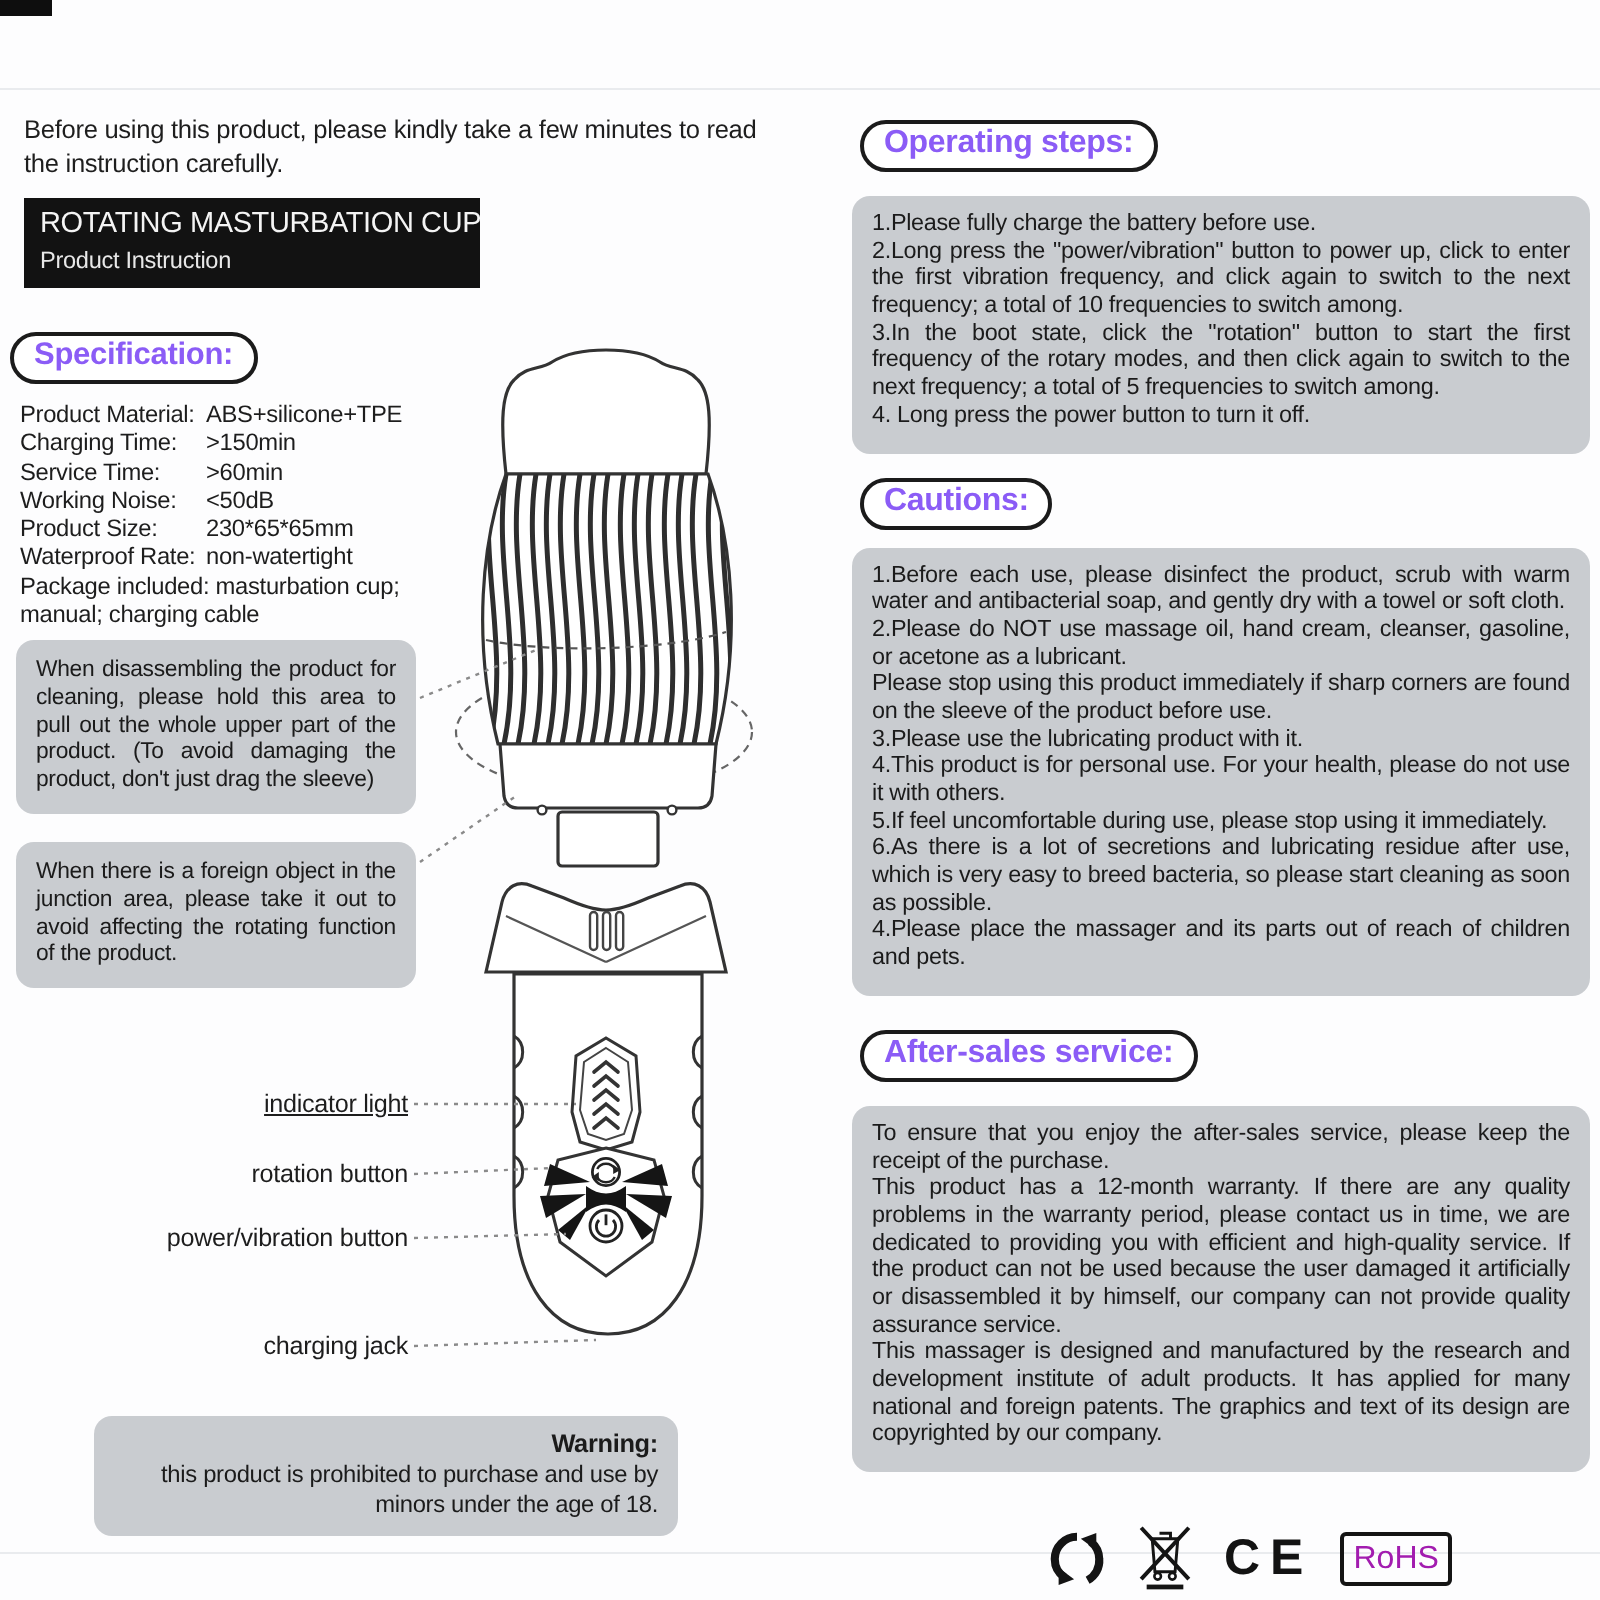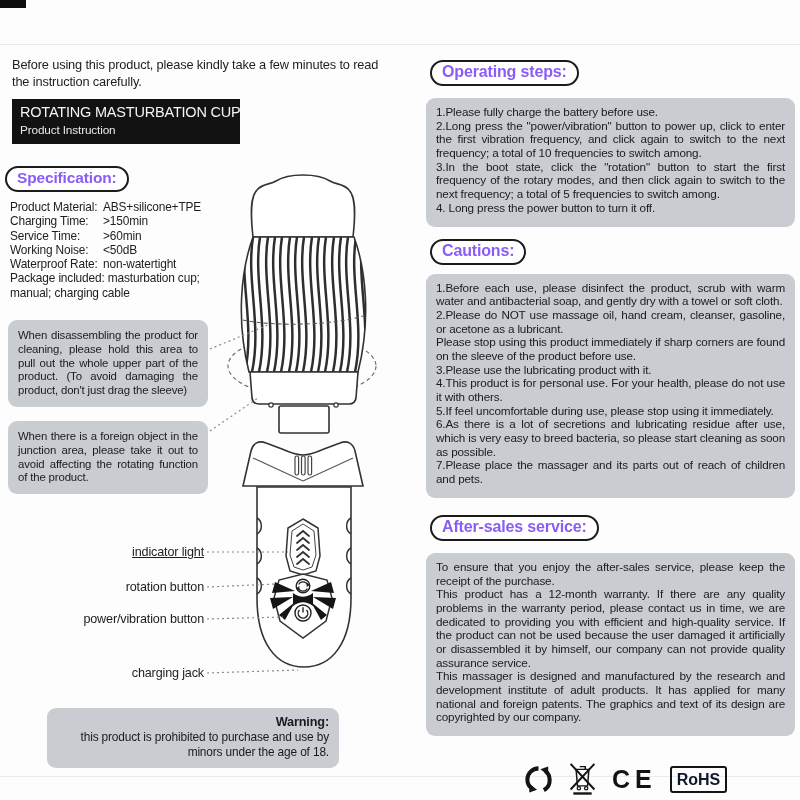--- a/index.html
+++ b/index.html
@@ -38,22 +38,22 @@
   
   .rightcol{left:426px;top:60px;width:369px;display:flex;flex-direction:column;align-items:flex-start;}
   .rightcol .pill{margin-left:4px;}
   .rightcol .graybox{width:100%;box-sizing:border-box;padding:7px 10px 12px;
                      font-size:11.7px;line-height:1.17;text-align:justify;color:#1b1b1b;}
   .rightcol p{margin:0;}
   .mb12{margin-bottom:12px;} .mb9{margin-bottom:9px;}
   .mb17{margin-bottom:17px;} .mb26{margin-bottom:26px;}
   .certs{display:flex;align-items:center;gap:13px;margin-left:98px;}
   .ce{font-weight:bold;font-size:25px;letter-spacing:5px;color:#131313;}
-  .rohs{border:2px solid #141414;border-radius:3px;padding:0 5px;font-weight:bold;
-        font-size:16px;line-height:23px;color:#0f172a;letter-spacing:0;}
+  .rohs{border:2px solid #141414;border-radius:3px;padding:0 5px;font-weight:normal;
+        font-size:16px;line-height:23px;color:#a21caf;letter-spacing:0;}
   svg{display:block;}
 </style>
 </head>
 <body>
 
 <div class="abs corner-mark"></div>
 <div class="abs hairline" style="top:44px;"></div>
 <div class="abs hairline" style="top:776px;"></div>
 
 <div class="abs intro">Before using this product, please kindly take a few minutes to read the instruction carefully.</div>
@@ -74,20 +74,24 @@
       <span class="lbl">Charging Time:</span>
       <span>&gt;150min</span>
     </div>
   <div class="spec-row">
       <span class="lbl">Service Time:</span>
       <span>&gt;60min</span>
     </div>
   <div class="spec-row">
       <span class="lbl">Working Noise:</span>
       <span>&lt;50dB</span>
+    </div>
+  <div class="spec-row">
+      <span class="lbl">Product Size:</span>
+      <span>230*65*65mm</span>
     </div>
   <div class="spec-row">
       <span class="lbl">Waterproof Rate:</span>
       <span>non-watertight</span>
     </div>
   <div class="spec-pkg">Package included: masturbation cup; manual; charging cable</div>
 </div>
 
 <div class="abs callouts">
   <div class="graybox">When disassembling the product for cleaning, please hold this area to pull out the whole upper part of the product. (To avoid damaging the product, don't just drag the sleeve)</div>
@@ -213,21 +217,21 @@
 
   <span class="pill pill-r mb9">Cautions:</span>
   <div class="graybox mb17">
     <p>1.Before each use, please disinfect the product, scrub with warm water and antibacterial soap, and gently dry with a towel or soft cloth.</p>
     <p>2.Please do NOT use massage oil, hand cream, cleanser, gasoline, or acetone as a lubricant.</p>
     <p>Please stop using this product immediately if sharp corners are found on the sleeve of the product before use.</p>
     <p>3.Please use the lubricating product with it.</p>
     <p>4.This product is for personal use. For your health, please do not use it with others.</p>
     <p>5.If feel uncomfortable during use, please stop using it immediately.</p>
     <p>6.As there is a lot of secretions and lubricating residue after use, which is very easy to breed bacteria, so please start cleaning as soon as possible.</p>
-    <p>7.Please place the massager and its parts out of reach of children and pets.</p>
+    <p>4.Please place the massager and its parts out of reach of children and pets.</p>
   </div>
 
   <span class="pill pill-r mb12">After-sales service:</span>
   <div class="graybox mb26">
     <p>To ensure that you enjoy the after-sales service, please keep the receipt of the purchase.</p>
     <p>This product has a 12-month warranty. If there are any quality problems in the warranty period, please contact us in time, we are dedicated to providing you with efficient and high-quality service. If the product can not be used because the user damaged it artificially or disassembled it by himself, our company can not provide quality assurance service.</p>
     <p>This massager is designed and manufactured by the research and development institute of adult products. It has applied for many national and foreign patents. The graphics and text of its design are copyrighted by our company.</p>
   </div>
 
   <div class="certs">

